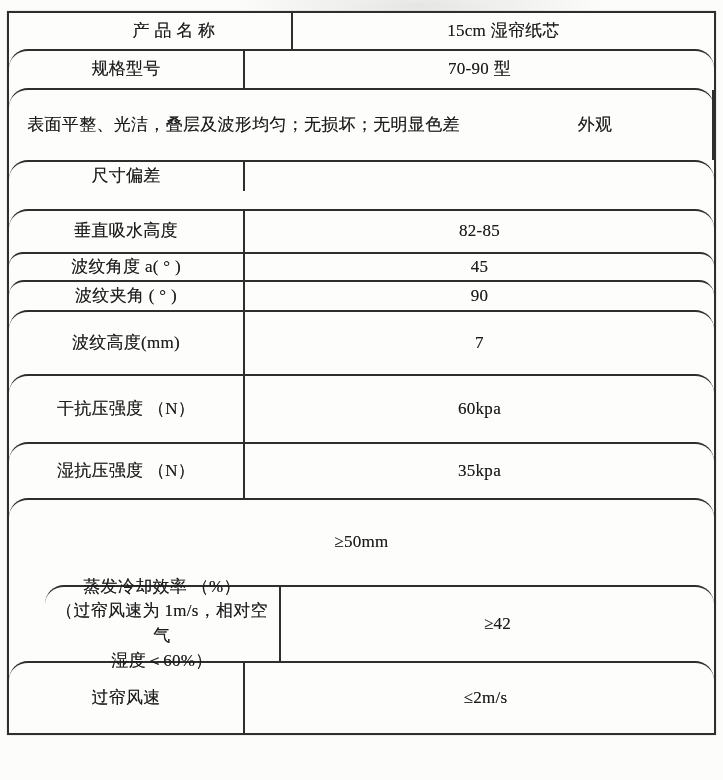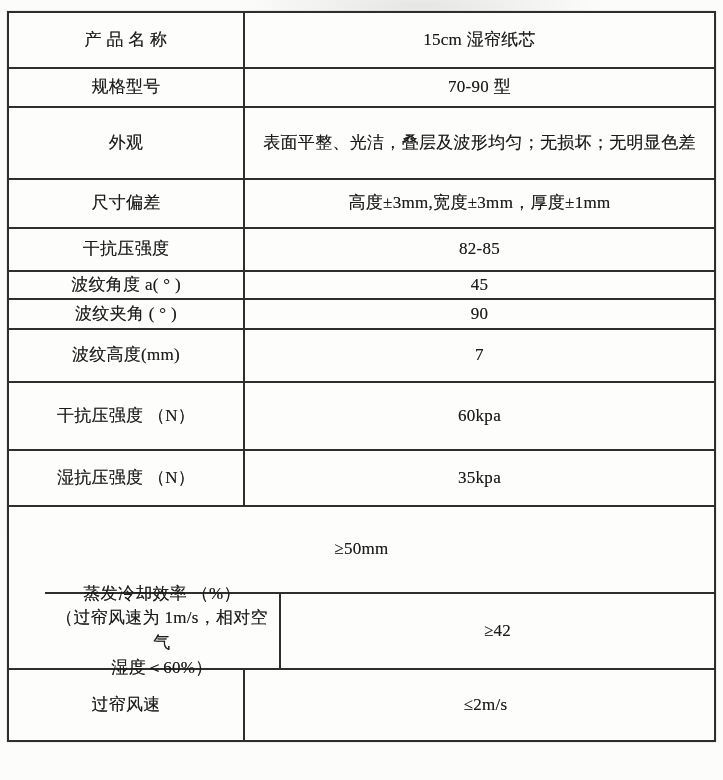--- a/index.html
+++ b/index.html
@@ -17,76 +17,75 @@
   .spec-table {
     position: absolute;
     left: 7px;
     top: 11px;
     width: 709px;
     border: 2px solid #2e2e2e;
     background: #fdfdfc;
     box-shadow: 0 0 1px rgba(0,0,0,0.35);
   }
   .row { display: flex; }
-  .row + .row { border-top: 2px solid #2e2e2e; }
+  .row + .row { border-top: 2px solid #2e2e2e; border-radius: 19px; }
   .cell {
     display: flex;
     align-items: center;
     justify-content: center;
     text-align: center;
     white-space: pre-line;
     font-size: 17px;
     line-height: 1.45;
     letter-spacing: 0.3px;
     text-shadow: 0 0 0.5px rgba(20,20,20,0.55);
     padding: 2px 8px;
   }
   .cell.label {
     width: 236px;
     border-right: 2px solid #2e2e2e;
     flex: none;
   }
   .cell.value { flex: 1; }
   
-  .row:nth-child(1)  { height: 54px; }
+  .row:nth-child(1)  { height: 36px; margin-left: 48px; }
   .row:nth-child(2)  { height: 39px; }
   .row:nth-child(3)  { height: 72px; }
-  .row:nth-child(4)  { height: 49px; }
+  .row:nth-child(4)  { height: 49px; flex-direction: column; }
   .row:nth-child(5)  { height: 43px; }
   .row:nth-child(6)  { height: 28px; }
   .row:nth-child(7)  { height: 30px; }
-  .row:nth-child(8)  { height: 53px; }
+  .row:nth-child(8)  { height: 64px; }
   .row:nth-child(9)  { height: 68px; }
   .row:nth-child(10) { height: 56px; }
   .row:nth-child(11) { height: 87px; }
   .row:nth-child(12) { height: 76px; margin-left: 36px; }
   .row:nth-child(13) { height: 72px; gap: 12px; }
 </style>
 </head>
 <body>
 
 <div class="spec-table">
   <div class="row">
     <div class="cell label">产 品 名 称</div>
     <div class="cell value">15cm 湿帘纸芯</div>
   </div>
   <div class="row">
     <div class="cell label">规格型号</div>
     <div class="cell value">70-90 型</div>
   </div>
   <div class="row">
+    <div class="cell value">表面平整、光洁，叠层及波形均匀；无损坏；无明显色差</div>
     <div class="cell label">外观</div>
-    <div class="cell value">表面平整、光洁，叠层及波形均匀；无损坏；无明显色差</div>
   </div>
   <div class="row">
     <div class="cell label">尺寸偏差</div>
-    <div class="cell value">高度±3mm,宽度±3mm，厚度±1mm</div>
   </div>
   <div class="row">
-    <div class="cell label">干抗压强度</div>
+    <div class="cell label">垂直吸水高度</div>
     <div class="cell value">82-85</div>
   </div>
   <div class="row">
     <div class="cell label">波纹角度 a( ° )</div>
     <div class="cell value">45</div>
   </div>
   <div class="row">
     <div class="cell label">波纹夹角 ( ° )</div>
     <div class="cell value">90</div>
   </div>

